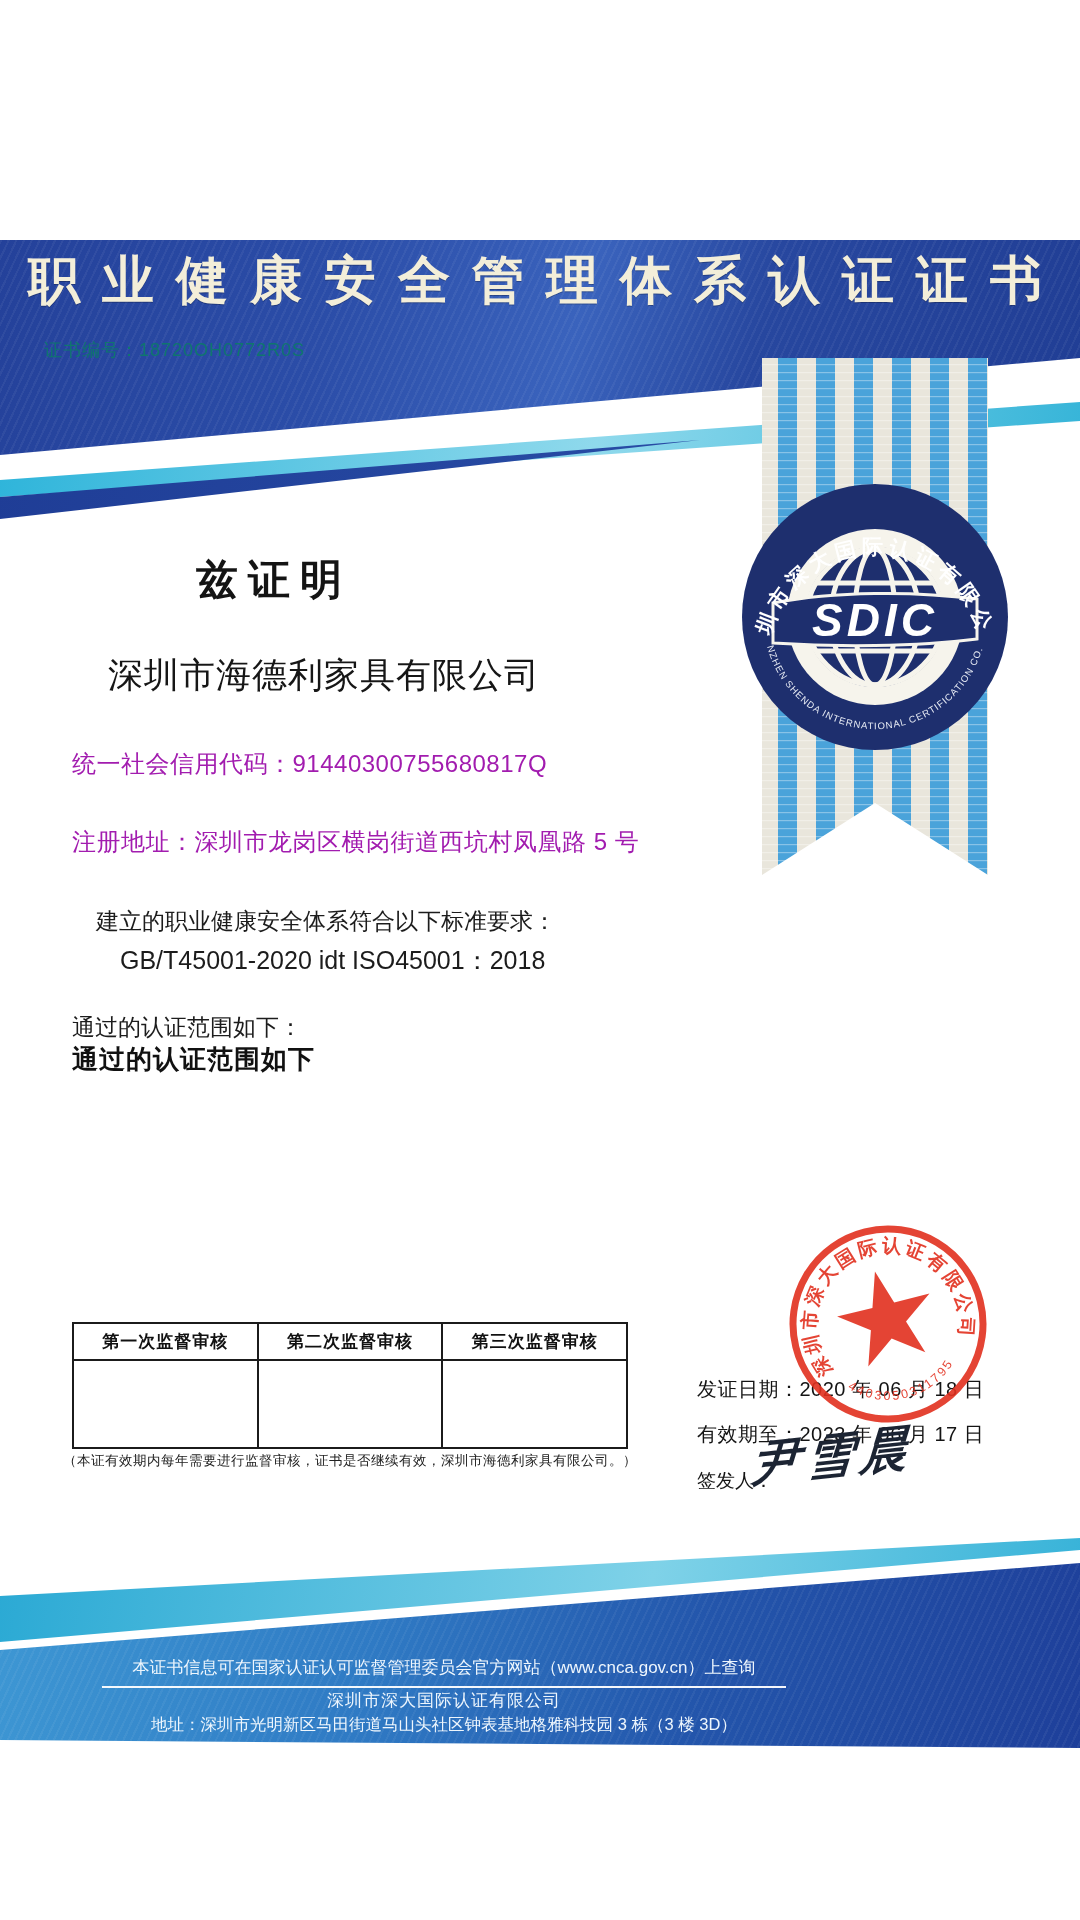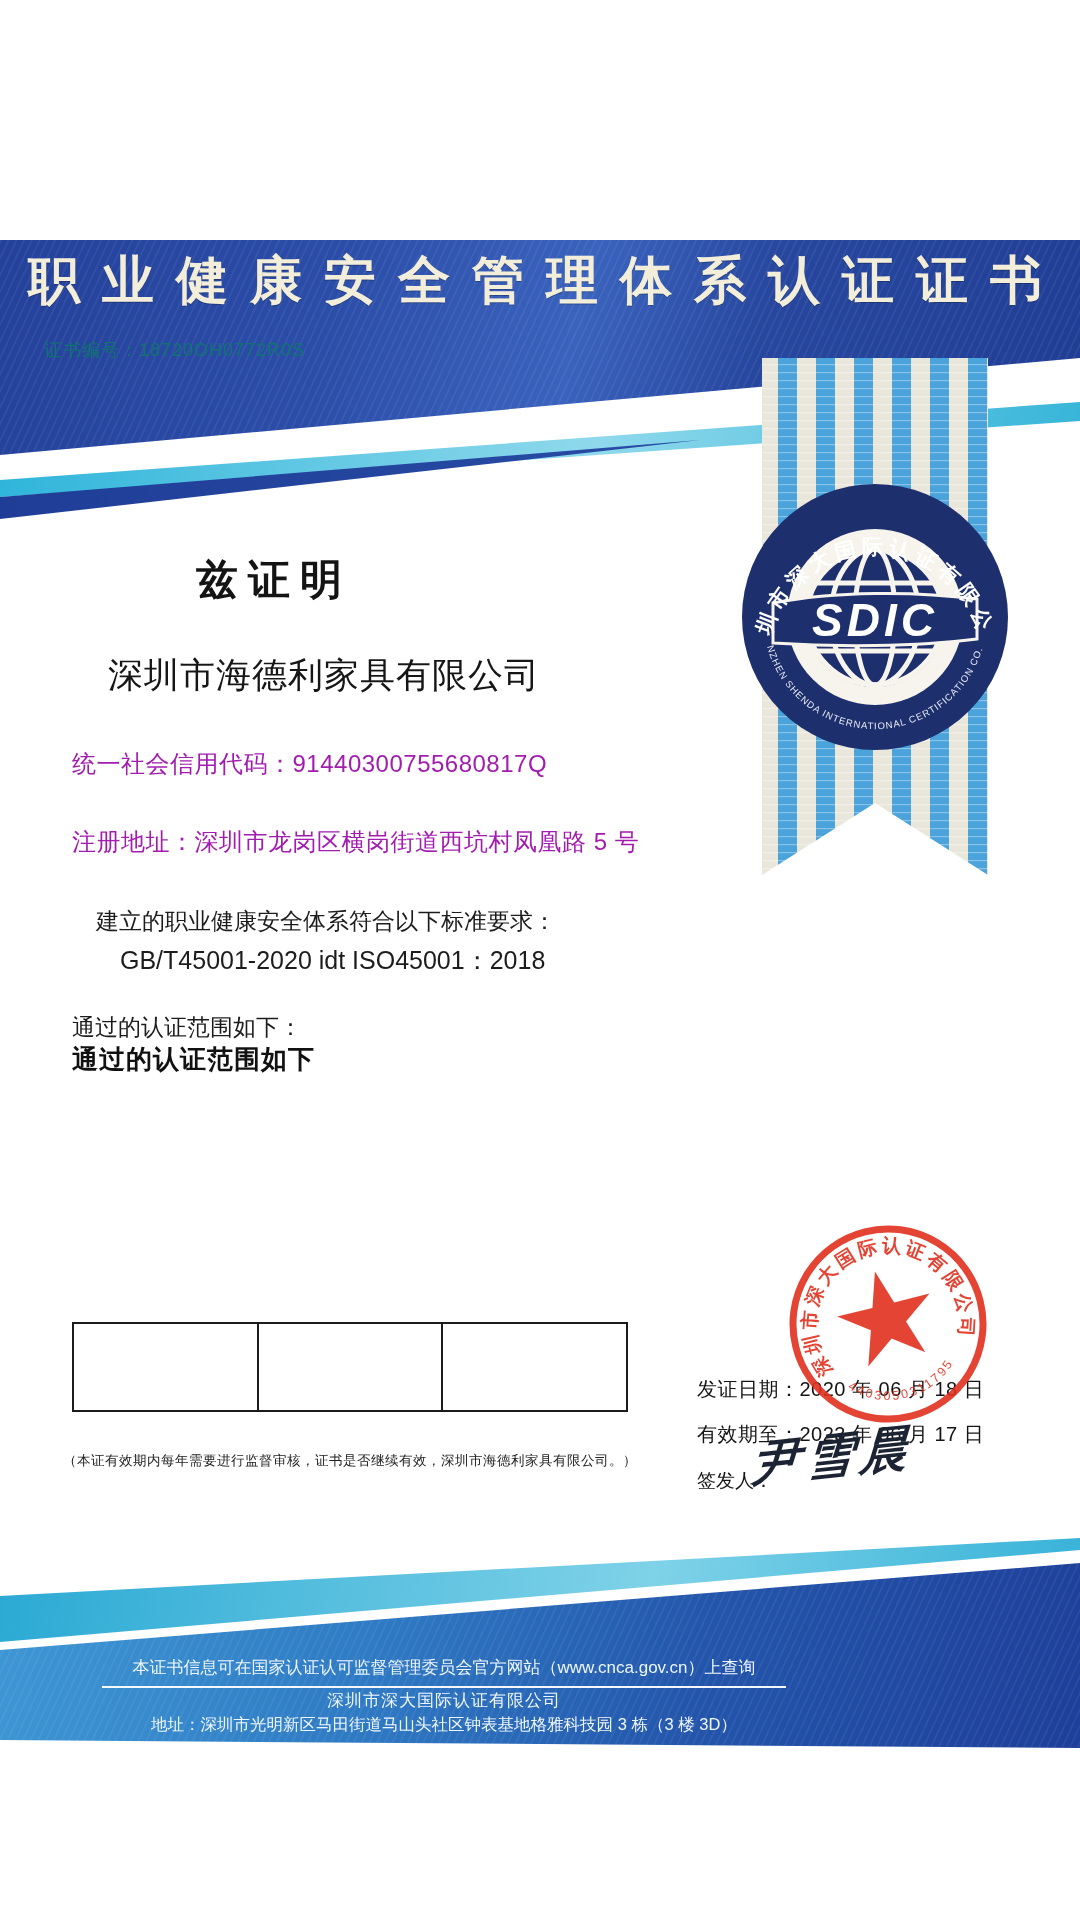--- a/index.html
+++ b/index.html
@@ -118,20 +118,25 @@
 <div class="abs company-name">深圳市海德利家具有限公司</div>
 <div class="abs info-line credit-line">统一社会信用代码：91440300755680817Q</div>
 <div class="abs info-line addr-line">注册地址：深圳市龙岗区横岗街道西坑村凤凰路 5 号</div>
 <div class="abs std-intro">建立的职业健康安全体系符合以下标准要求：</div>
 <div class="abs std-code">GB/T45001-2020 idt ISO45001：2018</div>
 <div class="abs scope-intro">通过的认证范围如下：</div>
 <div class="abs scope-text">通过的认证范围如下</div>
 
 <table class="abs audit-table">
   <tbody>
+      <tr>
+    <th>第一次监督审核</th>
+    <th>第二次监督审核</th>
+    <th>第三次监督审核</th>
+  </tr>
   <tr>
     <td></td>
     <td></td>
     <td></td>
   </tr>
 </tbody>
   </table>
 <div class="abs table-note">（本证有效期内每年需要进行监督审核，证书是否继续有效，深圳市海德利家具有限公司。）</div>
 
 <div class="abs date-line issue-date">发证日期：2020 年 06 月 18 日</div>

